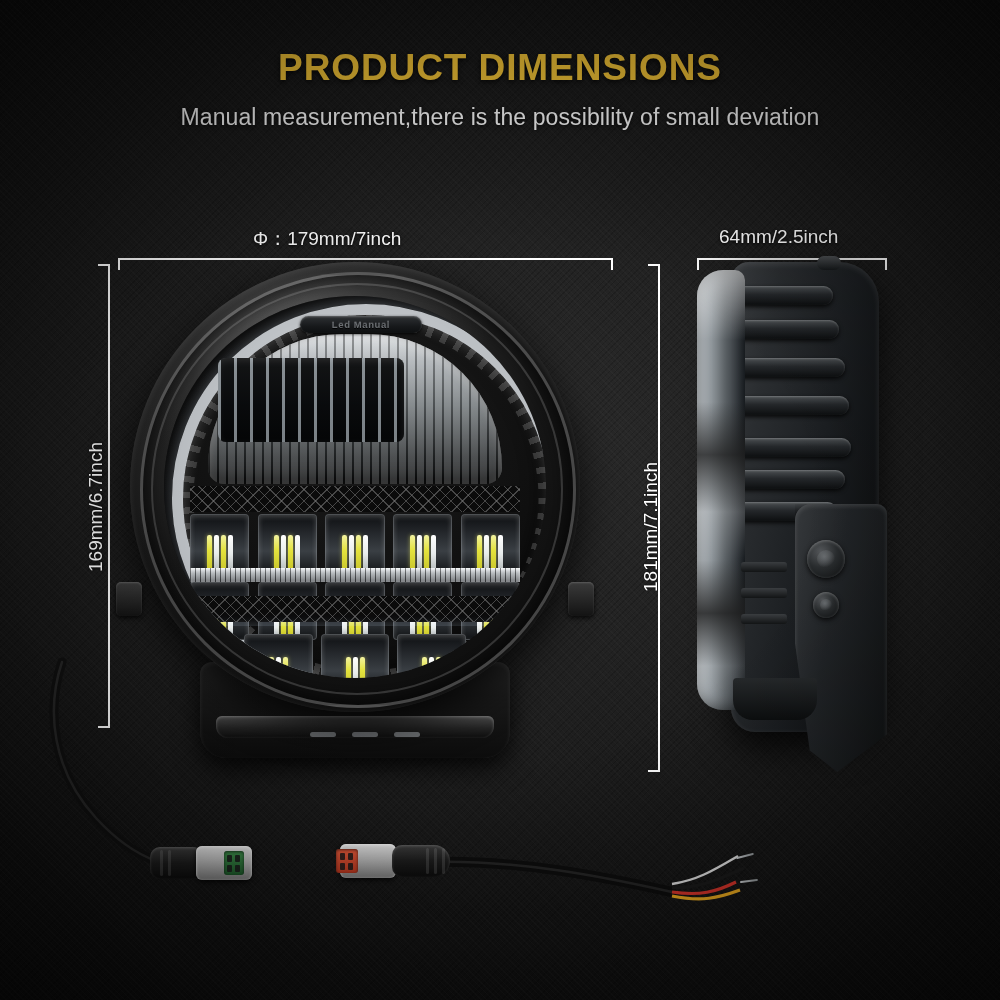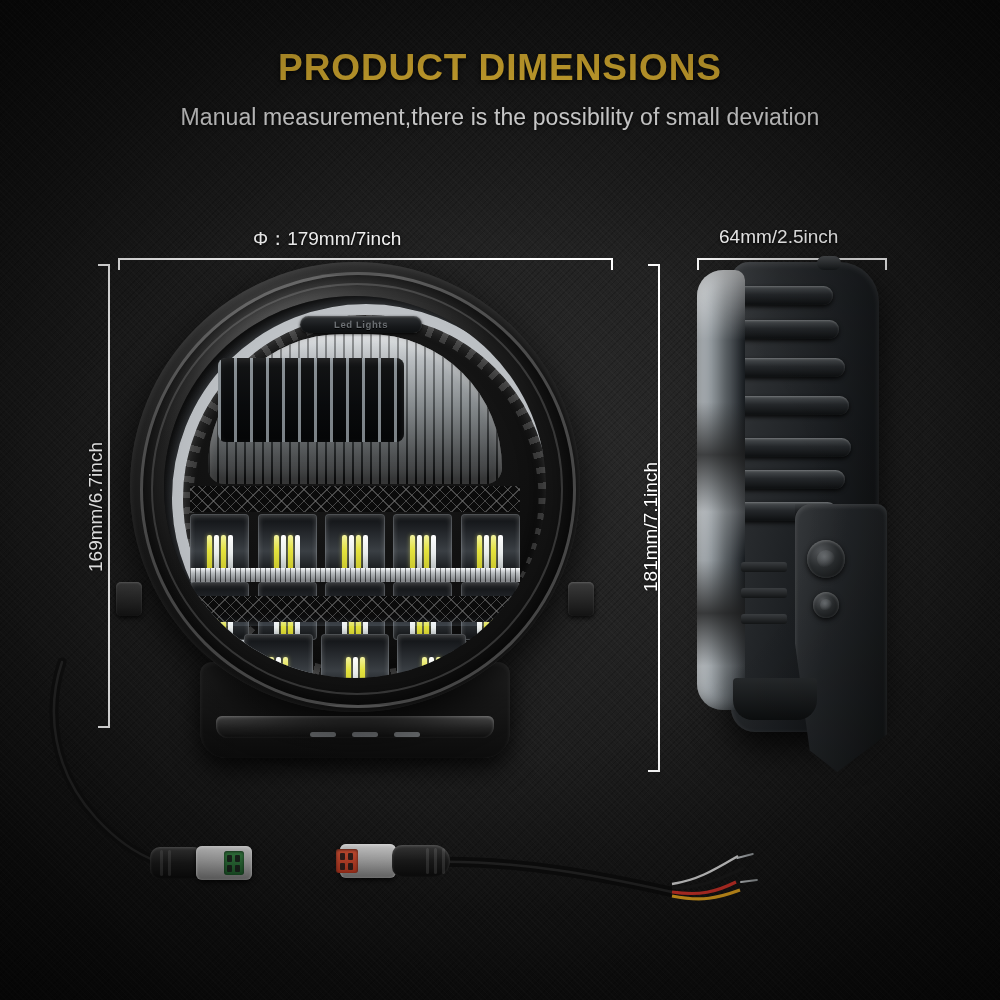--- a/index.html
+++ b/index.html
@@ -438,21 +438,21 @@
       <div class="led-cell">
           <span class="chip y"></span>
           <span class="chip w"></span>
           <span class="chip y"></span>
         </div>
     </div>
 
     <div class="bottom-arc"></div>
 
     <div class="badge">
-      <span>Led Lights</span>
+      <span>Led Manual</span>
     </div>
   </div>
 </div>
 
 <div id="side">
   <div class="side-body"></div>
   <div class="cap-top"></div>
   <div class="fin" style="top:24px;width:112px;"></div>
   <div class="fin" style="top:58px;width:118px;"></div>
   <div class="fin" style="top:96px;width:124px;"></div>

